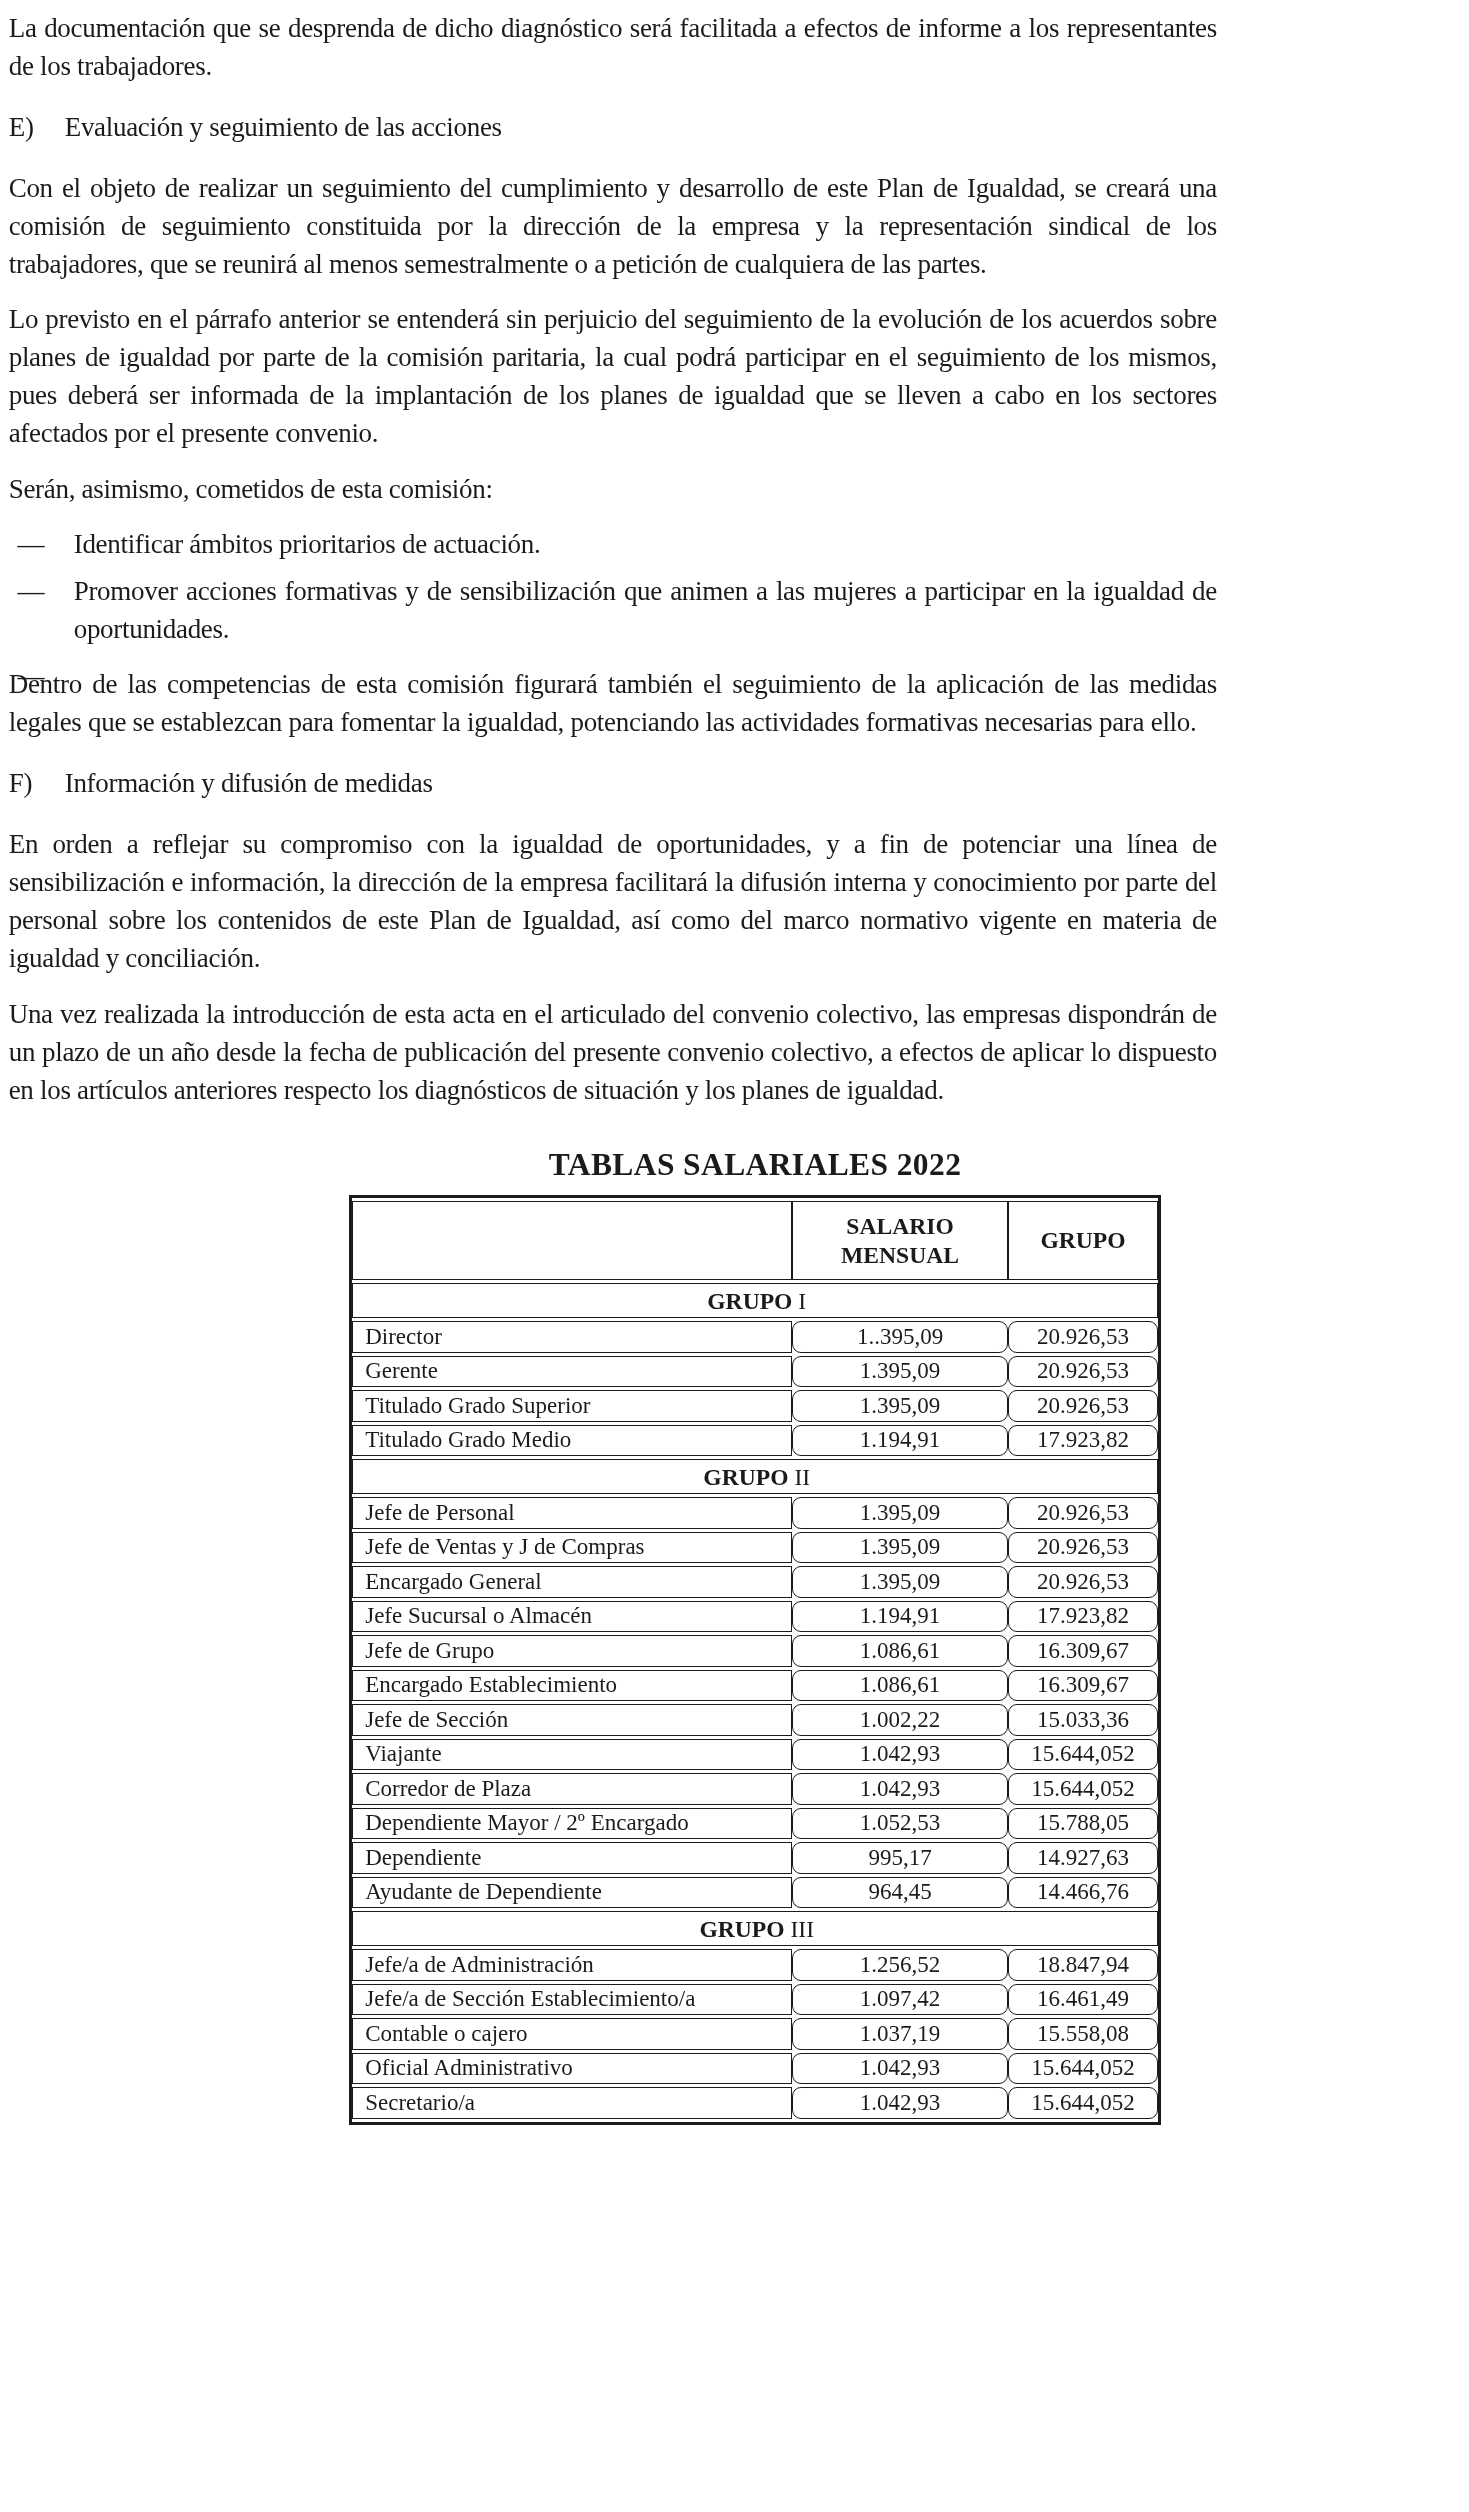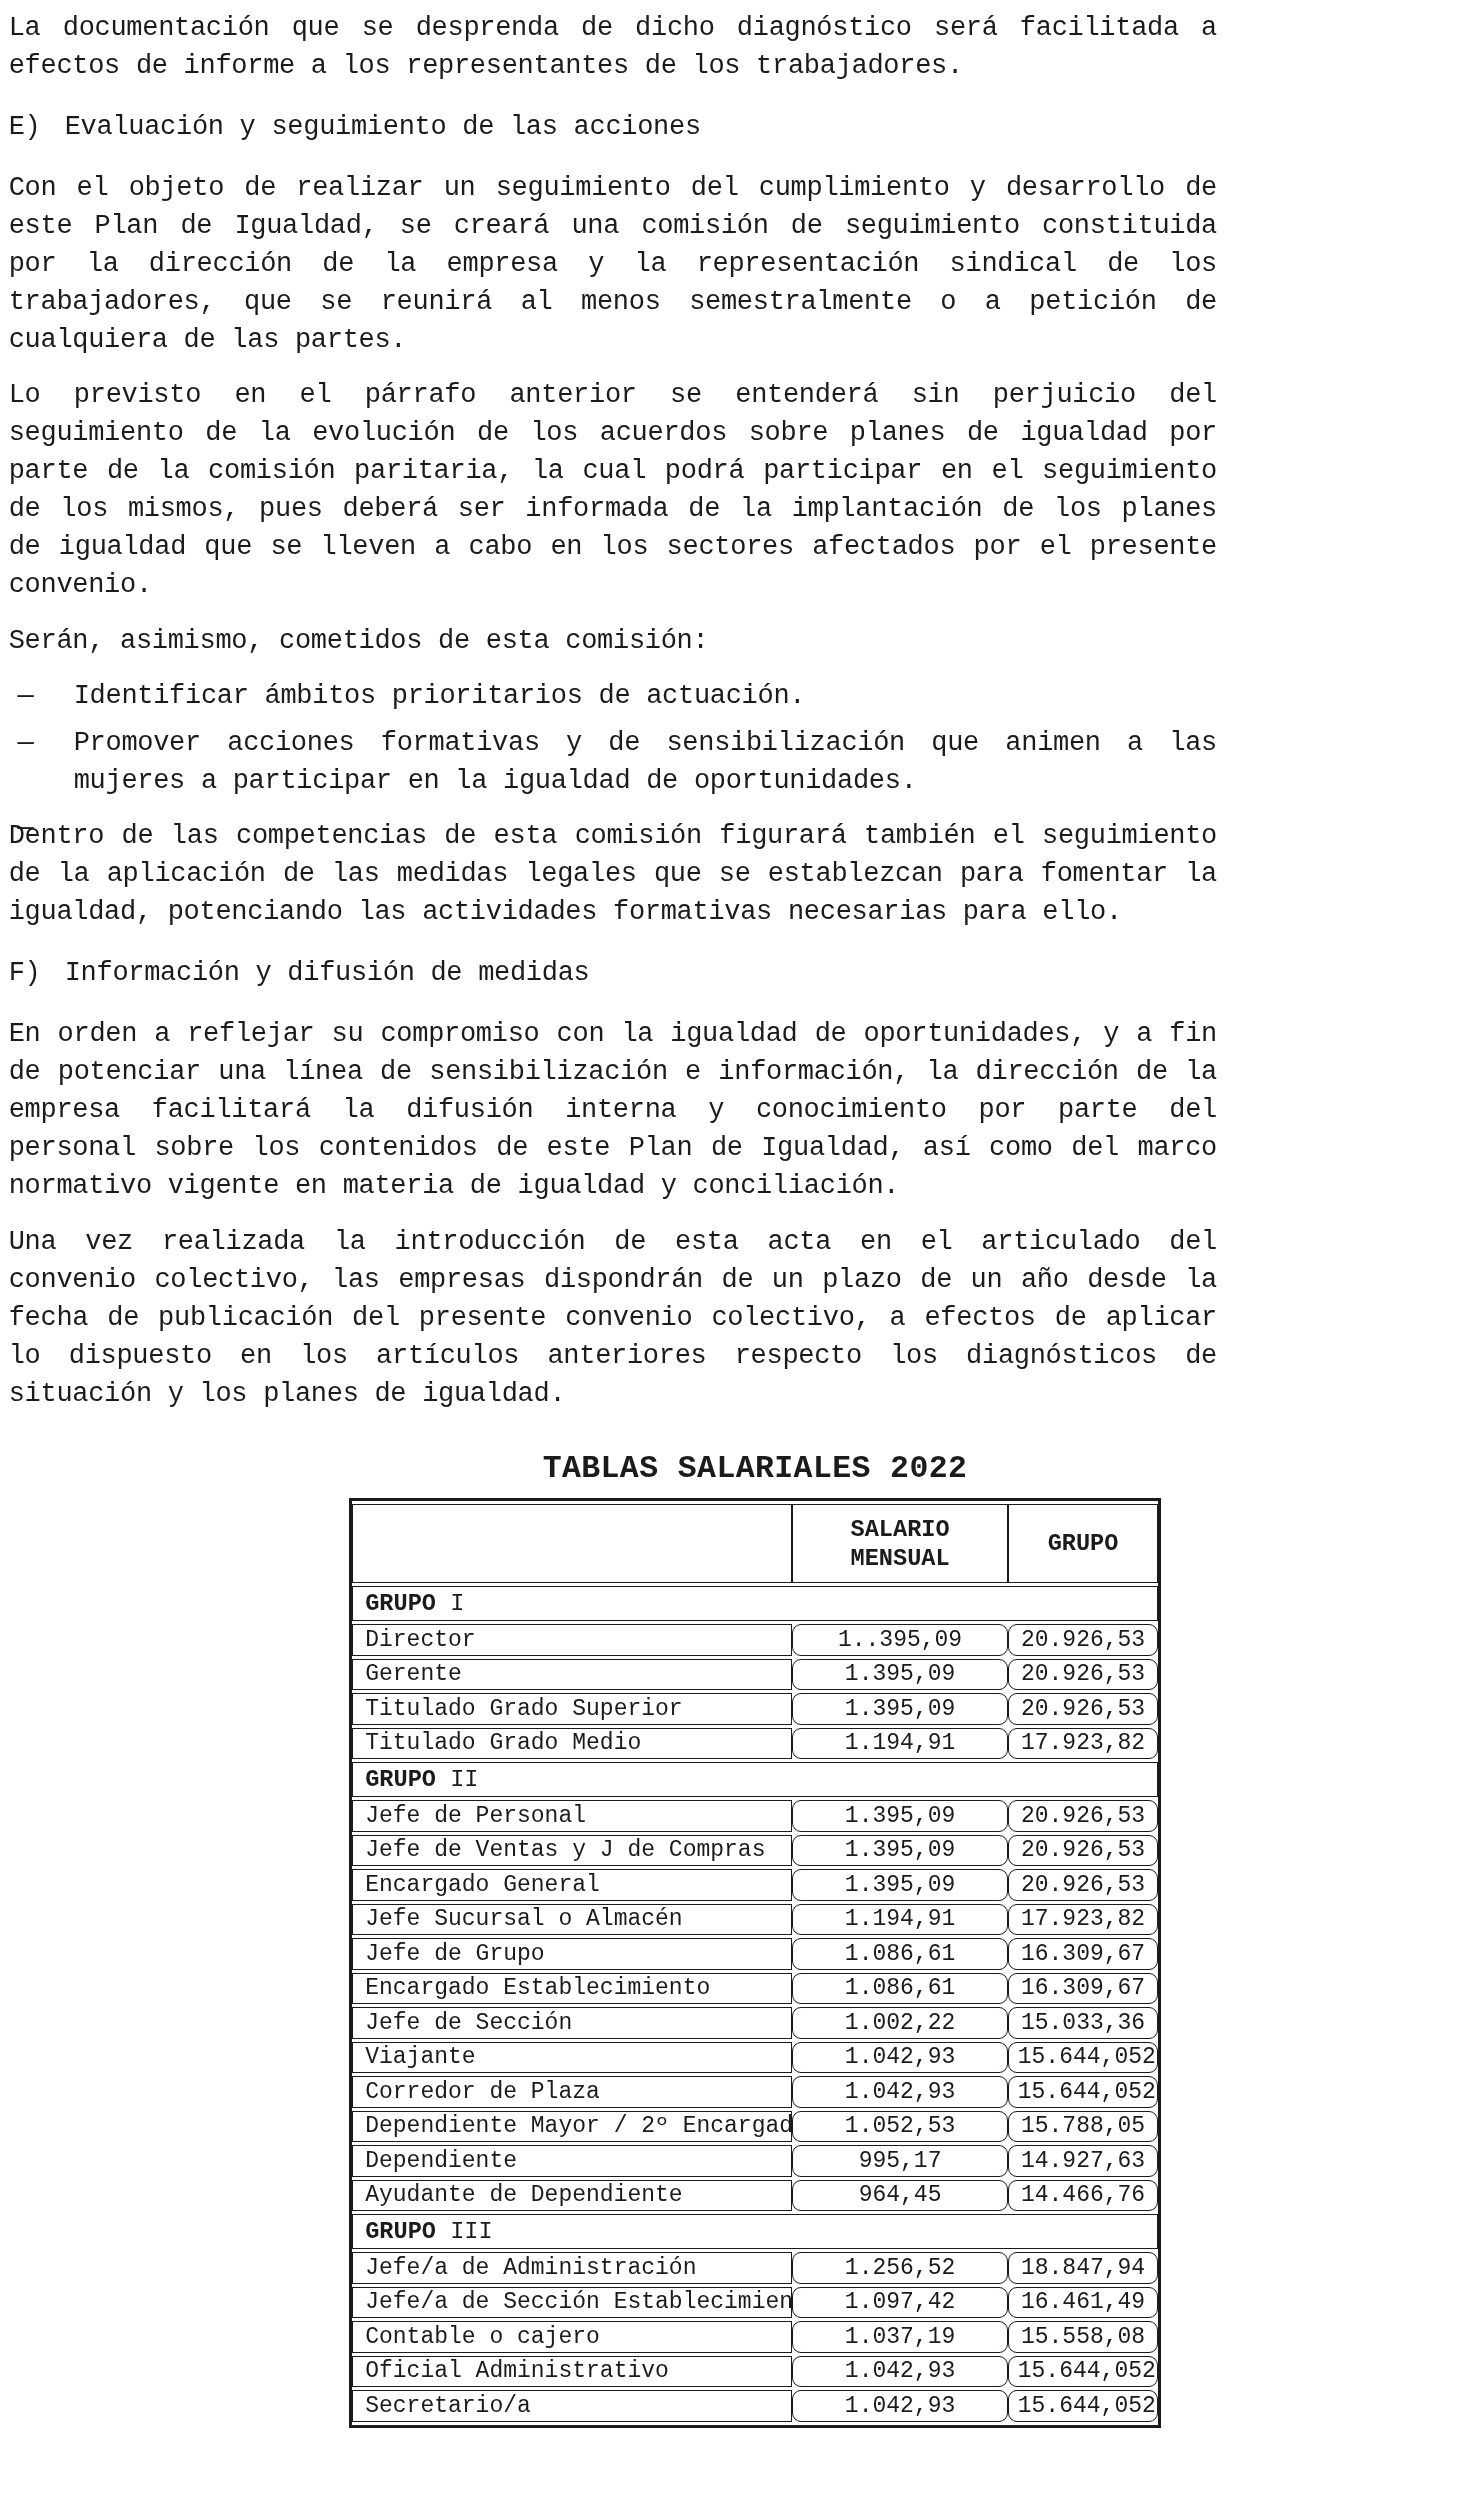--- a/index.html
+++ b/index.html
@@ -7,21 +7,21 @@
     --paper:#ffffff;
   }
   *{ box-sizing:border-box; }
   html,body{ margin:0; padding:0; background:#fff; }
   .page{
     position:relative;
     width:1250px;
     height:2512px;
     background:var(--paper);
     color:var(--ink);
-    font-family:Liberation Mono, monospace;
+    font-family:Liberation Serif, serif;
     overflow:hidden;
   }
   .text-col{
     padding:8.7px 33px 0 8.7px;
   }
   p.body{
     font-size:27px;
     line-height:38px;
     letter-spacing:-0.3px;
     text-align:justify;
@@ -95,21 +95,21 @@
     height:31.5px;
     vertical-align:middle;
     padding:0 8.7px;
     white-space:nowrap;
   }
   td.name-cell{ text-align:left; padding-left:12.2px; }
   td.num-cell{ text-align:center;border-radius:9px; }
   td.group-cell{
     font-size:23.6px;
     height:35px;
-    text-align:left;
+    text-align:center;
     padding-left:12.2px;
   }
   .group-bold{ font-weight:bold; }
 </style>
 </head>
 <body>
 
 <div class="page">
 
   <div class="text-col">

